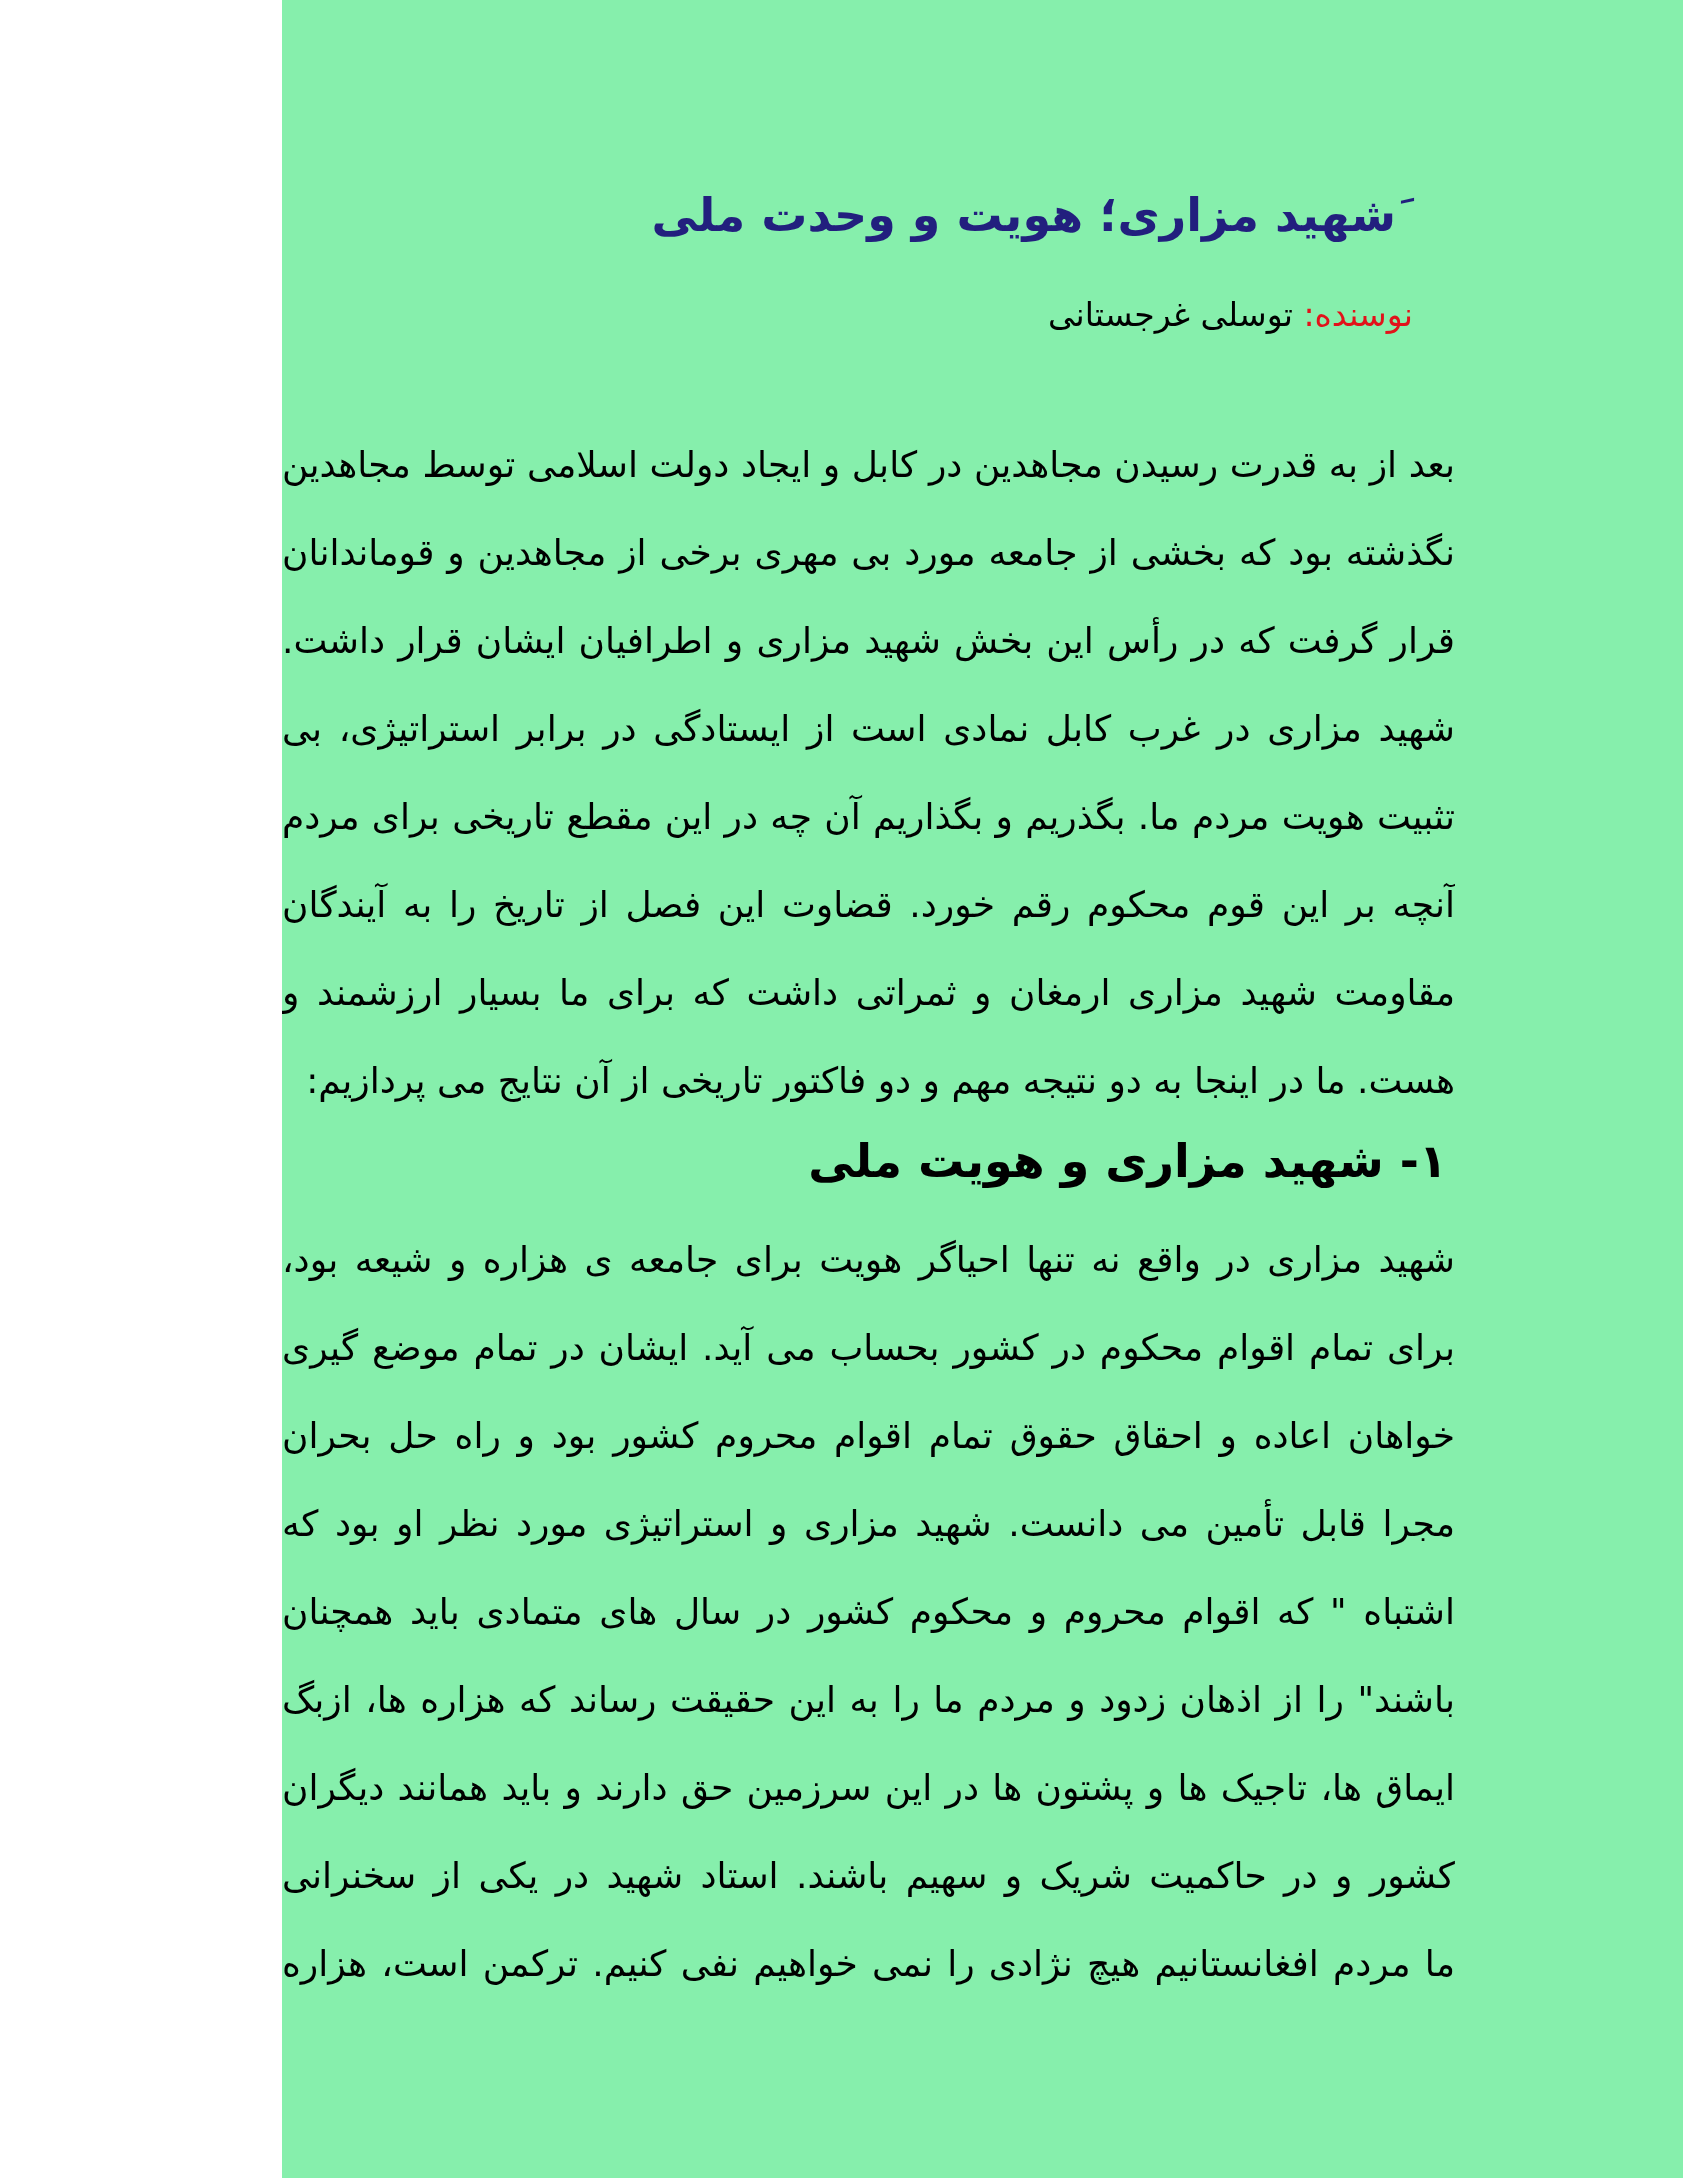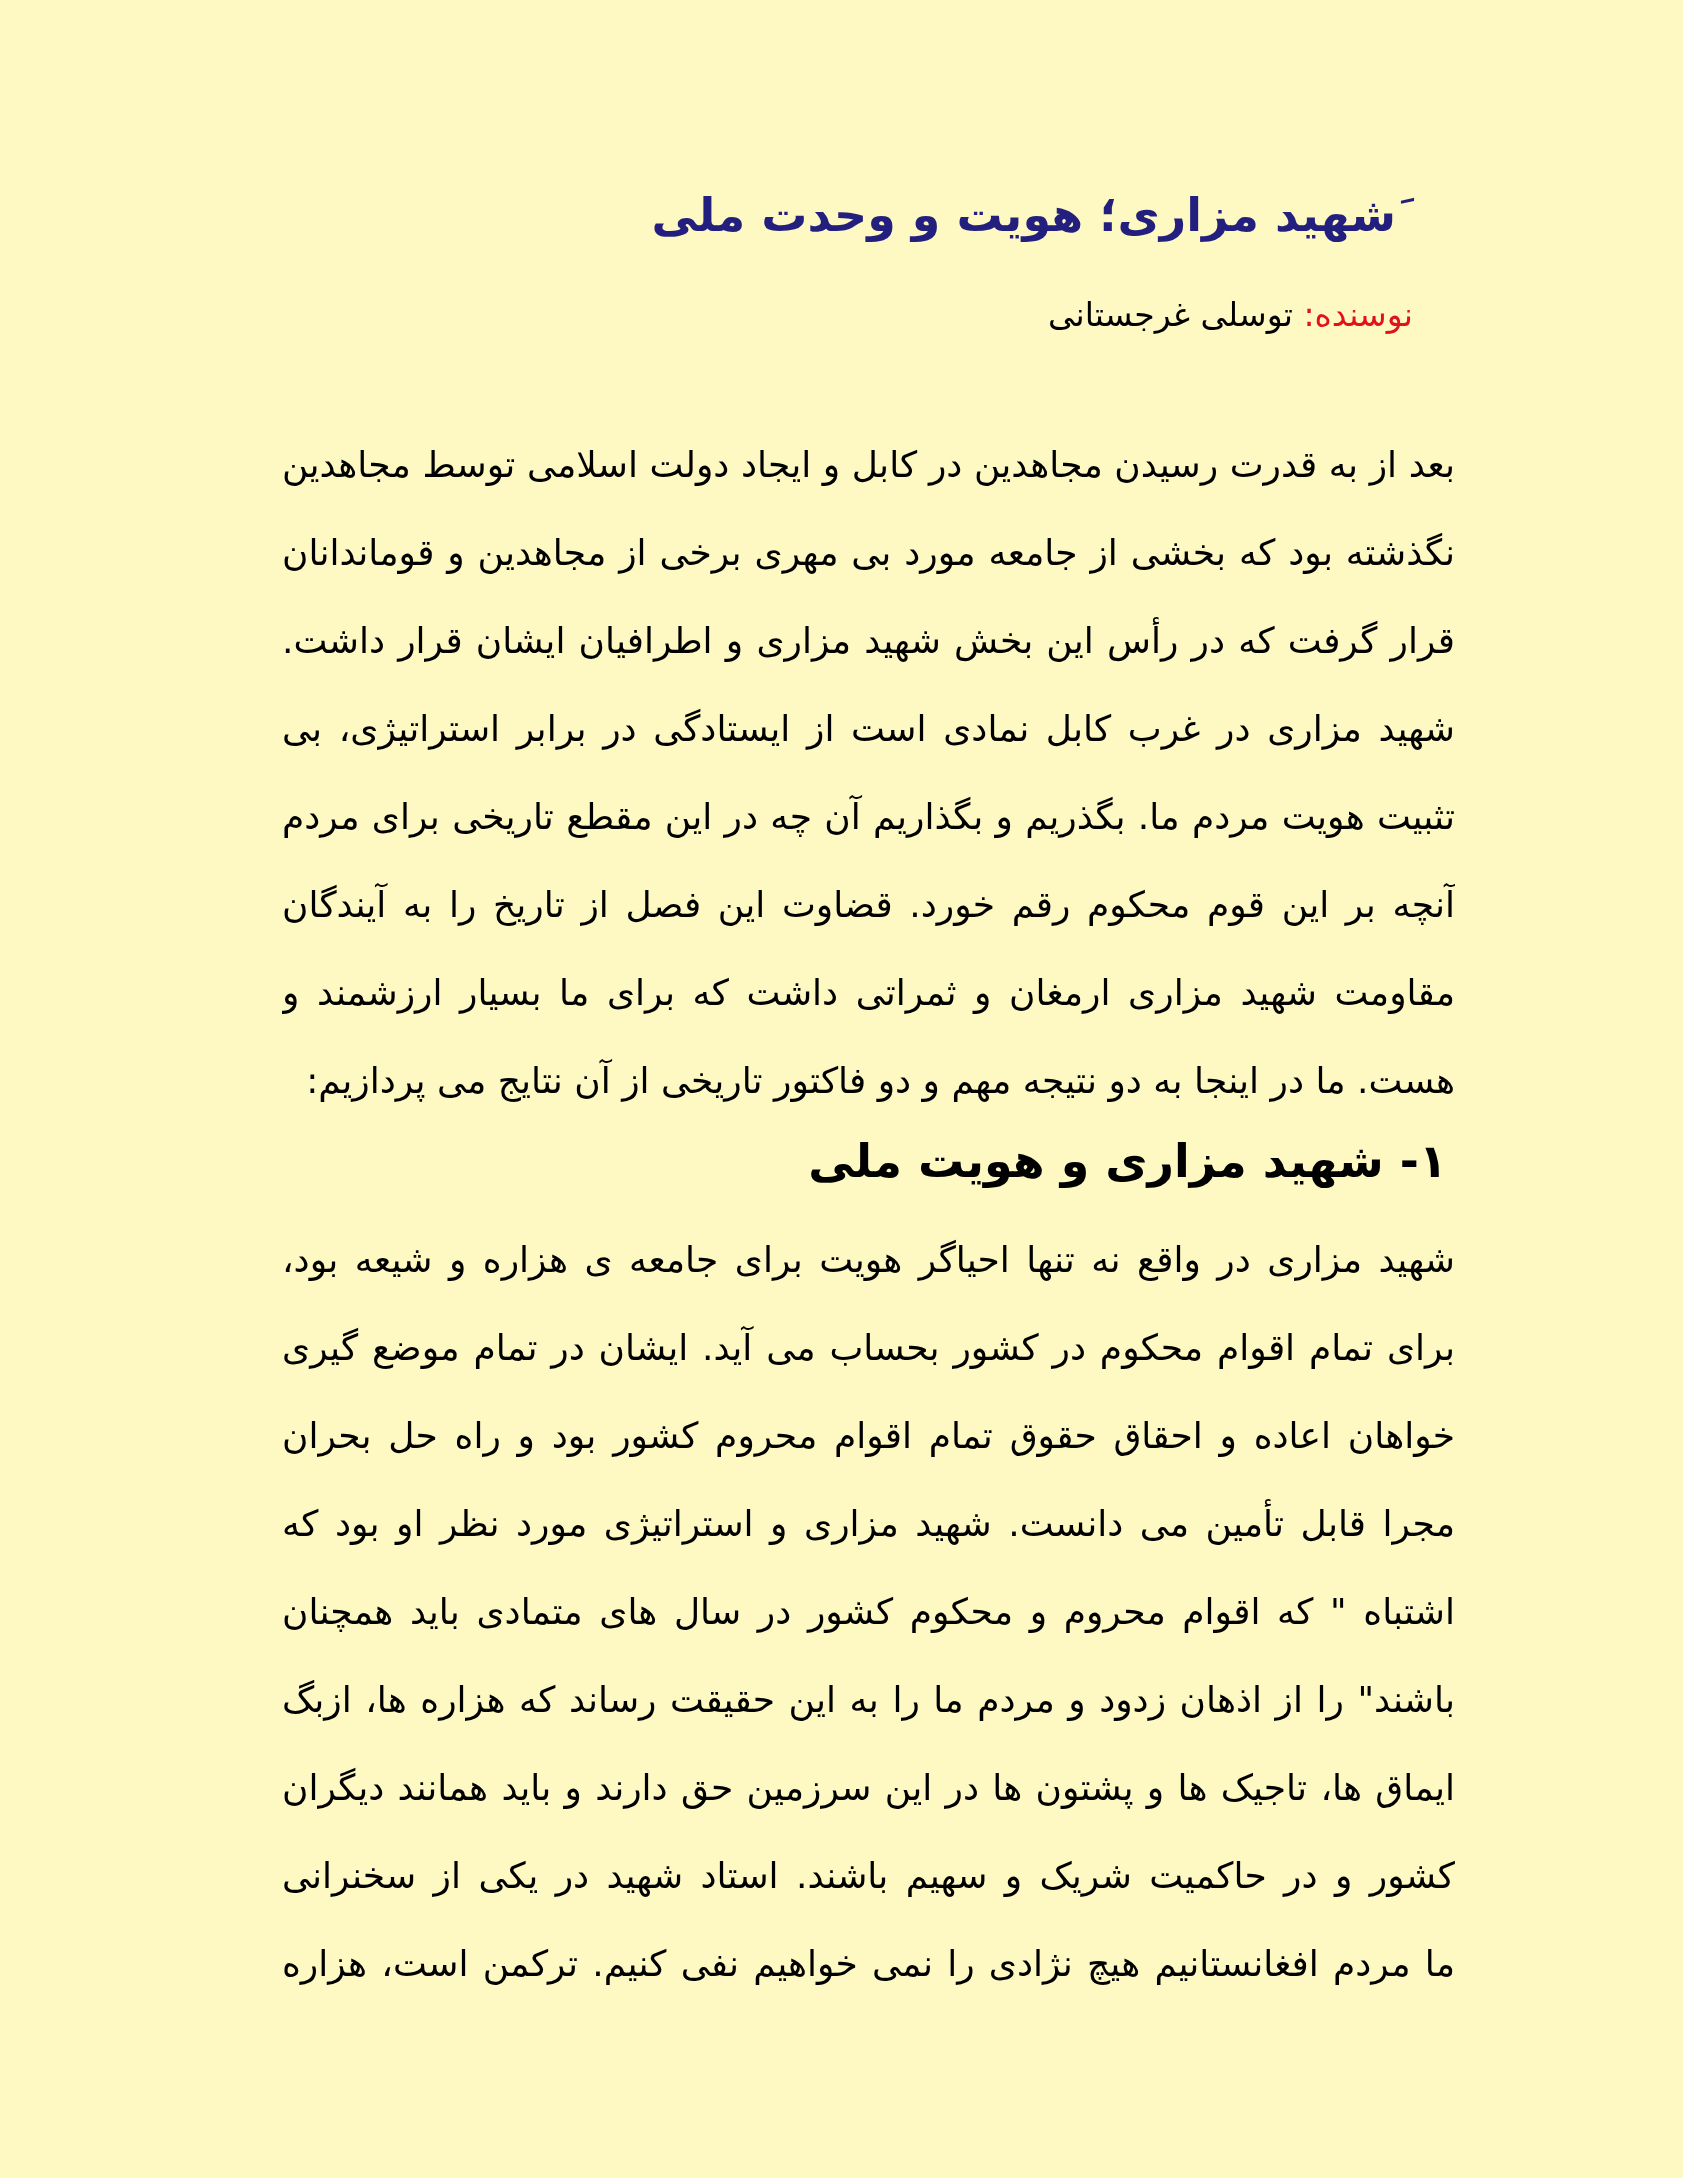--- a/index.html
+++ b/index.html
@@ -1,19 +1,19 @@
 <!DOCTYPE html>
 <html lang="fa" dir="rtl"><head>
 <meta charset="utf-8">
 <style>
   html,body{margin:0;padding:0;background:#ffffff;}
   .page{
     position:relative;
-    width:1683px;height:2178px;
-    background:#fef9c3;
+    width:1401px;height:2178px;
+    background:#86efac;
     font-family:"DejaVu Sans",sans-serif;
     direction:rtl;
     overflow:hidden;
   }
   .doc{
     position:absolute;
     right:228px;
     width:1173px;
     top:0;
     color:#000000;

